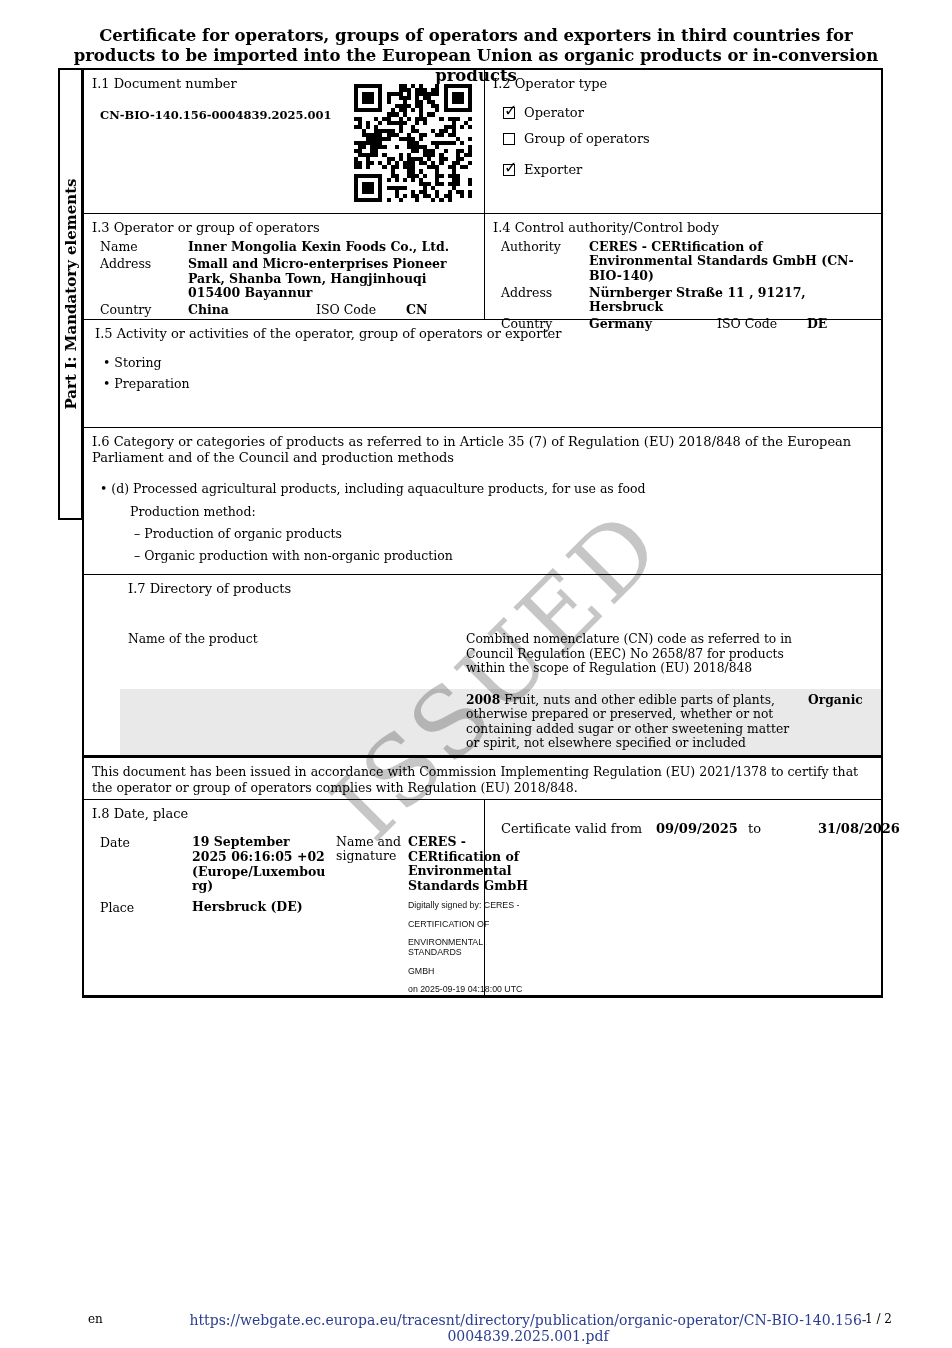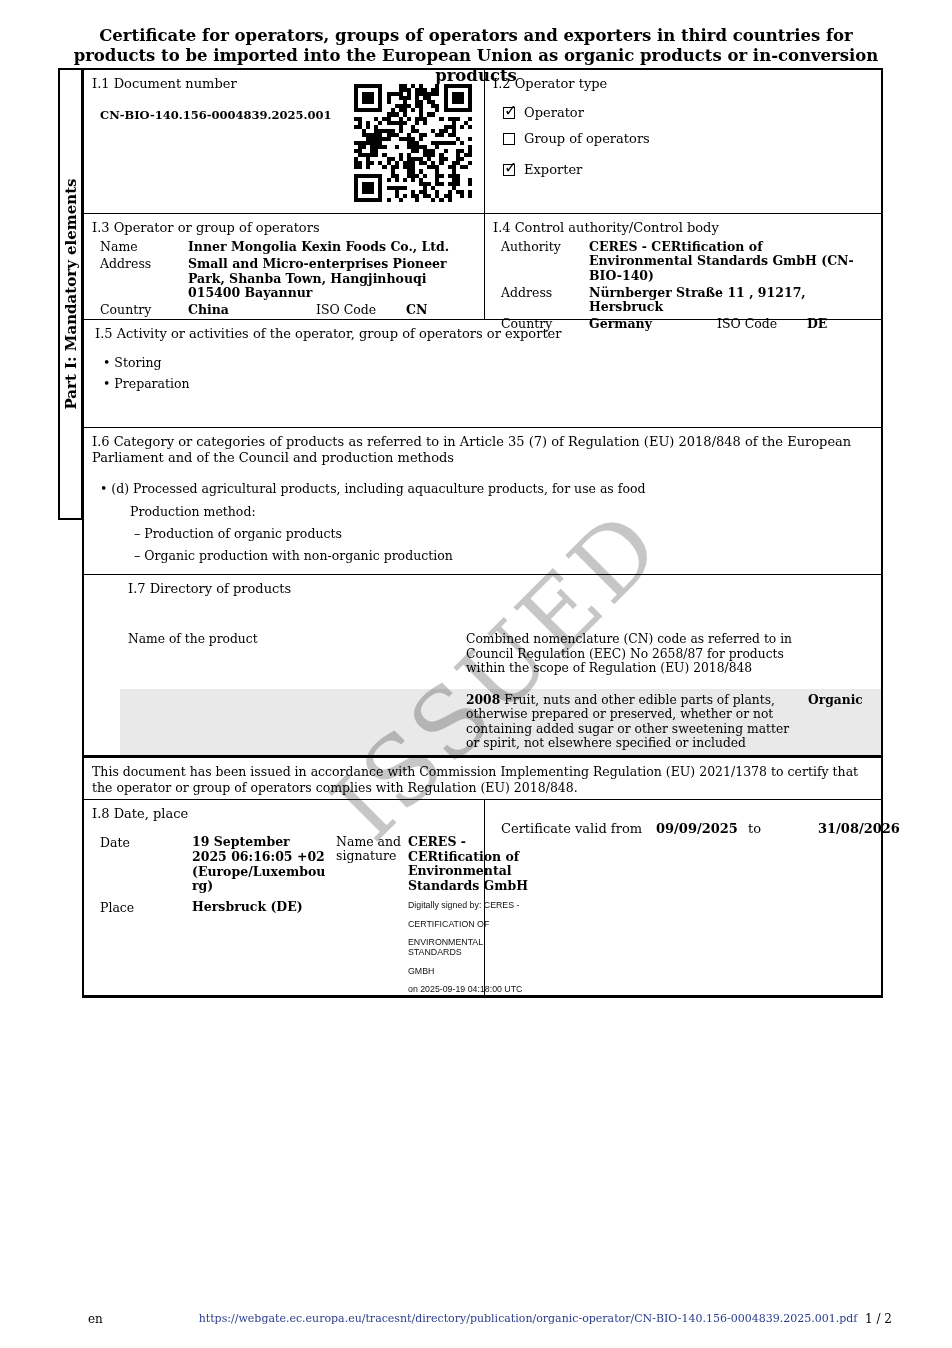--- a/index.html
+++ b/index.html
@@ -90,21 +90,21 @@
   .i8-sig { width:130px; margin-left:4px; }
   .signatory { font-weight:bold; line-height:1.16; font-size:12.5px; }
   .sigline { font-family:"Liberation Sans", sans-serif; font-size:8.8px; color:#111; margin-top:8.5px; }
   .sigline.first { margin-top:7px; }
   
   .validity { display:grid; grid-template-columns:155px 92px 70px 1fr; margin-top:15px; font-size:13px; padding:0 18px 0 8px; }
   .validity .vdate { font-weight:bold; }
   .validity .vto { text-align:right; font-weight:bold; }
   
   .footer-lang { position:absolute; left:88px; top:1312px; font-size:12px; }
-  .footer-url  { position:absolute; left:160px; right:56px; top:1312px; text-align:center; font-size:11px; color:#2b3d8f; text-decoration:none; }
+  .footer-url  { position:absolute; left:160px; right:56px; top:1312px; text-align:center; font-size:14px; color:#2b3d8f; text-decoration:none; }
   .footer-page { position:absolute; right:60px; top:1312px; font-size:12px; }
 </style>
 </head>
 <body>
 
 <div class="page">
 
   <div class="watermark">ISSUED</div>
 
   <div class="layer">

